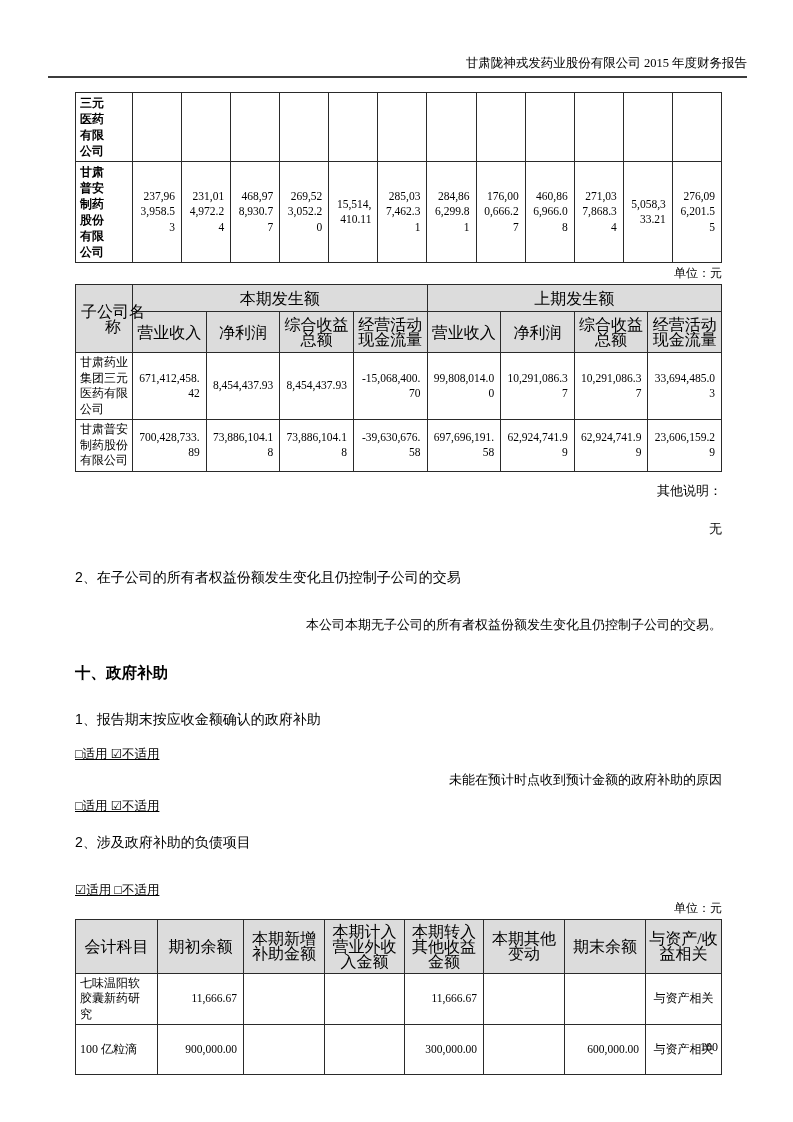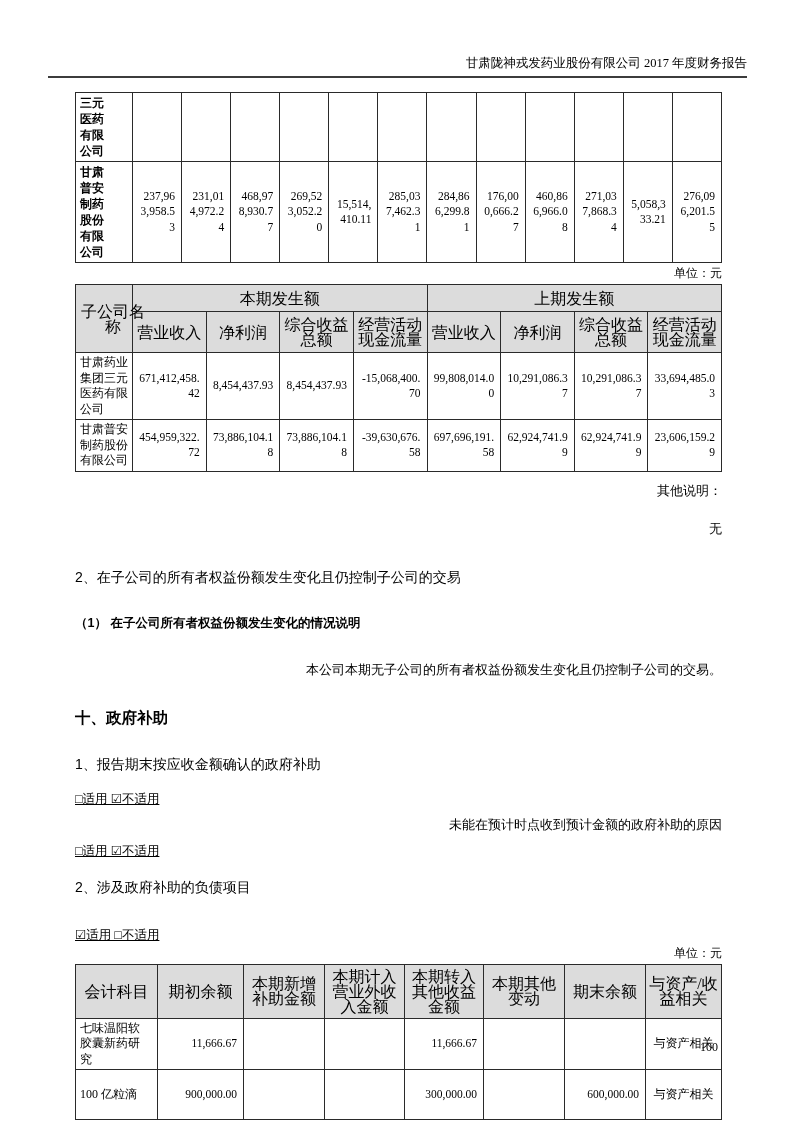--- a/index.html
+++ b/index.html
@@ -72,21 +72,21 @@
     font-size:12px; line-height:15px;
   }
 </style>
 </head>
 <body>
 
 <div class="page">
   <div class="content">
 
     <div class="doc-header">
-      <span>甘肃陇神戎发药业股份有限公司 2017 年度财务报告</span>
+      <span>甘肃陇神戎发药业股份有限公司 2015 年度财务报告</span>
     </div>
 
     <table class="tbl1">
       <tbody>
           <tr class="r1">
         <td class="lbl" style="width:57px"><span class="w2">三元医药有限公司</span></td>
         <td class="num"></td>
         <td class="num"></td>
         <td class="num"></td>
         <td class="num"></td>
@@ -142,37 +142,36 @@
         <td class="num">8,454,437.93</td>
         <td class="num">8,454,437.93</td>
         <td class="num">-15,068,400.70</td>
         <td class="num">99,808,014.00</td>
         <td class="num">10,291,086.37</td>
         <td class="num">10,291,086.37</td>
         <td class="num">33,694,485.03</td>
       </tr>
       <tr class="d2">
         <td class="lbl"><span class="w4">甘肃普安制药股份有限公司</span></td>
-        <td class="num">454,959,322.72</td>
+        <td class="num">700,428,733.89</td>
         <td class="num">73,886,104.18</td>
         <td class="num">73,886,104.18</td>
         <td class="num">-39,630,676.58</td>
         <td class="num">697,696,191.58</td>
         <td class="num">62,924,741.99</td>
         <td class="num">62,924,741.99</td>
         <td class="num">23,606,159.29</td>
       </tr>
     </tbody>
       </table>
 
     <div class="plain other-notes">其他说明：</div>
     <div class="plain none-note">无</div>
 
     <div class="h-l2">2、在子公司的所有者权益份额发生变化且仍控制子公司的交易</div>
-    <div class="h-l3">（1） 在子公司所有者权益份额发生变化的情况说明</div>
     <div class="plain para">本公司本期无子公司的所有者权益份额发生变化且仍控制子公司的交易。</div>
 
     <div class="h-l1">十、政府补助</div>
     <div class="h-l2" style="margin-top:27px">1、报告期末按应收金额确认的政府补助</div>
 
     <div class="chk">□适用 ☑不适用</div>
     <div class="plain">未能在预计时点收到预计金额的政府补助的原因</div>
     <div class="chk chk2">□适用 ☑不适用</div>
 
     <div class="h-l2" style="margin-top:19px">2、涉及政府补助的负债项目</div>

